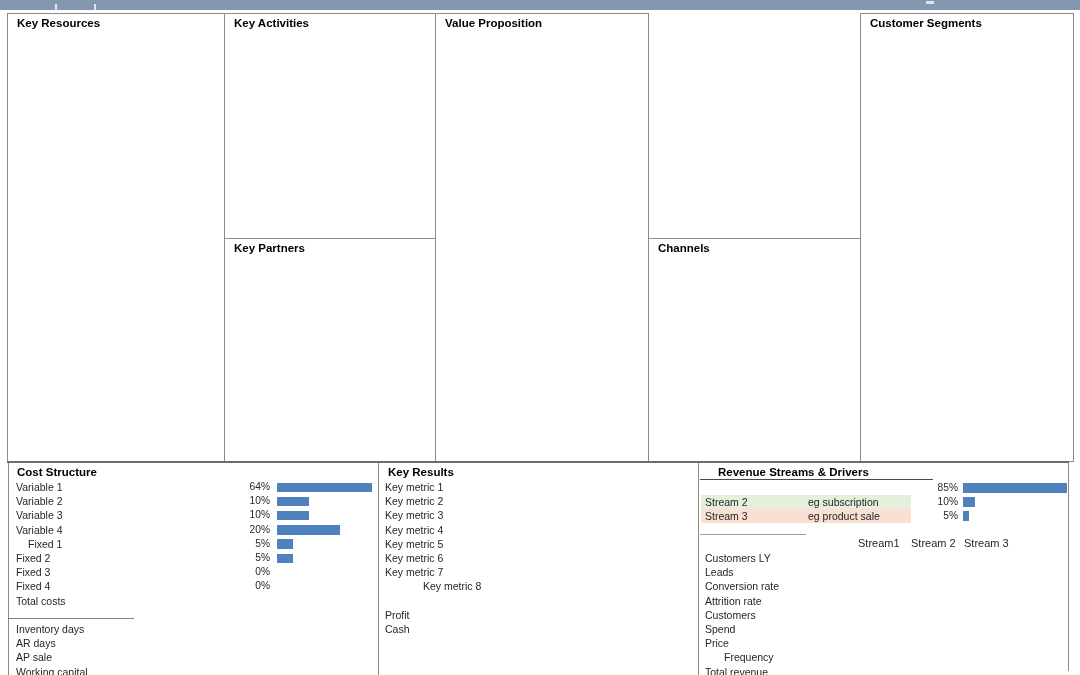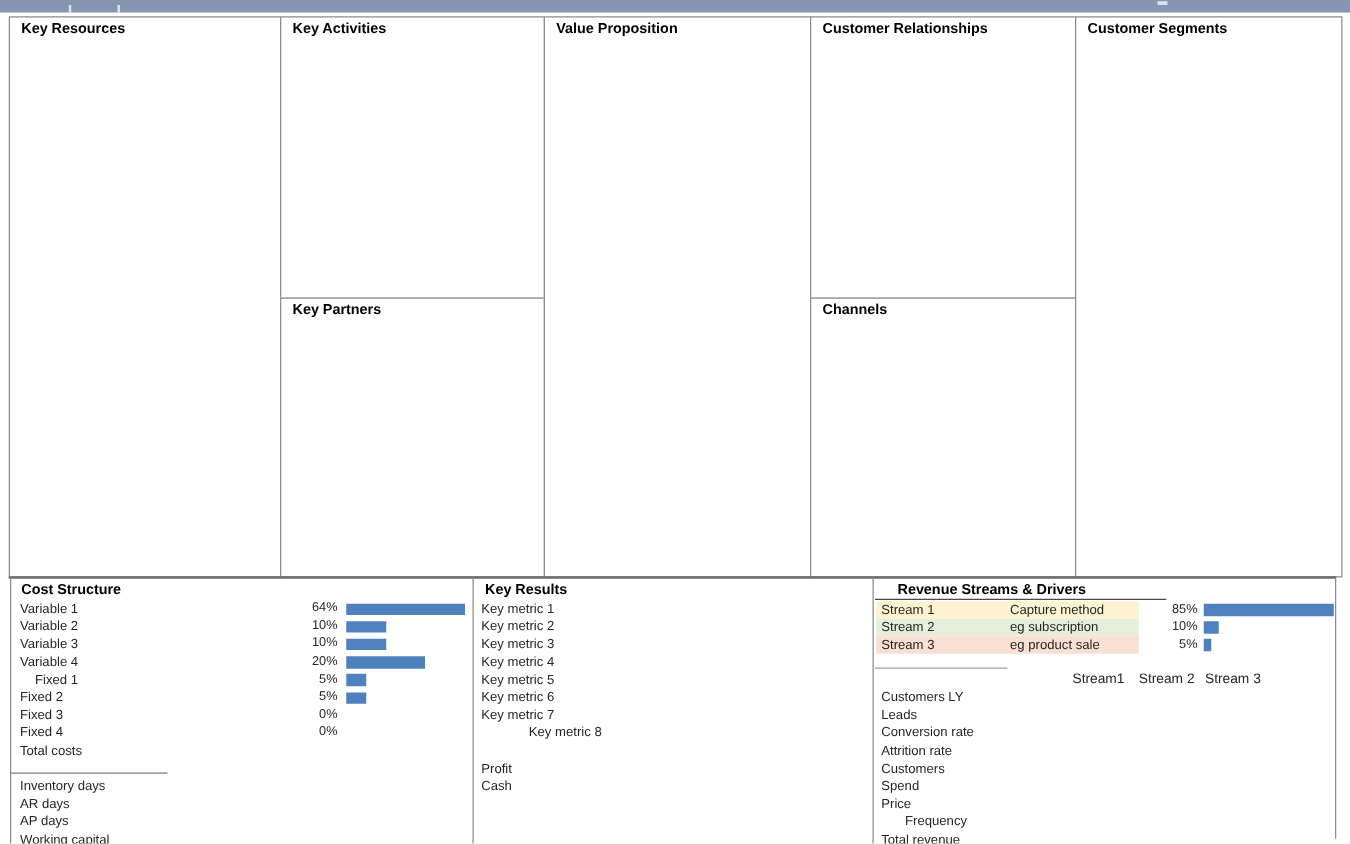--- a/index.html
+++ b/index.html
@@ -39,23 +39,20 @@
   </div>
 
   <div class="panel" style="left:224px;top:238px;width:212px;height:224px;">
     <div class="panel-hdr">Key Partners</div>
   </div>
 
   <div class="panel" style="left:435px;top:13px;width:214px;height:449px;">
     <div class="panel-hdr">Value Proposition</div>
   </div>
 
-  <div class="panel" style="left:648px;top:13px;width:213px;height:226px;">
-    <div class="panel-hdr">Customer Relationships</div>
-  </div>
 
   <div class="panel" style="left:648px;top:238px;width:213px;height:224px;">
     <div class="panel-hdr">Channels</div>
   </div>
 
   <div class="panel" style="left:860px;top:13px;width:214px;height:449px;">
     <div class="panel-hdr">Customer Segments</div>
   </div>
 
   <div class="hline" style="left:7px;top:461px;width:1062px;height:2px;"></div>
@@ -98,43 +95,39 @@
     <div class="row" style="left:16px;top:579.4px;">Fixed 4</div>
     <div class="pct" style="left:230px;top:579.4px;">0%</div>
 
     <div class="row" style="left:16px;top:593.6px;">Total costs</div>
   </div>
 
   <div class="rule" style="left:8px;top:618px;width:126px;"></div>
 
   <div class="row" style="left:16px;top:622px;">Inventory days</div>
   <div class="row" style="left:16px;top:636.2px;">AR days</div>
-  <div class="row" style="left:16px;top:650.4px;">AP days</div>
+  <div class="row" style="left:16px;top:650.4px;">AP sale</div>
   <div class="row" style="left:16px;top:664.6px;">Working capital</div>
 
   <div class="sec-hdr" style="left:388px;top:466px;">Key Results</div>
 
   <div class="row" style="left:385px;top:480px;">Key metric 1</div>
   <div class="row" style="left:385px;top:494.2px;">Key metric 2</div>
   <div class="row" style="left:385px;top:508.4px;">Key metric 3</div>
   <div class="row" style="left:385px;top:522.6px;">Key metric 4</div>
   <div class="row" style="left:385px;top:536.8px;">Key metric 5</div>
   <div class="row" style="left:385px;top:551px;">Key metric 6</div>
   <div class="row" style="left:385px;top:565.2px;">Key metric 7</div>
   <div class="row" style="left:385px;top:579.4px;padding-left:38px;">Key metric 8</div>
   <div class="row" style="left:385px;top:607.8px;">Profit</div>
   <div class="row" style="left:385px;top:622px;">Cash</div>
 
   <div class="sec-hdr" style="left:706px;top:466px;padding-left:12px;">Revenue Streams &amp; Drivers</div>
   <div style="position:absolute;left:700px;top:478.5px;width:233px;height:0;border-top:1.5px solid #4a4a4a;"></div>
 
-  <div class="stream-bg" style="top: 480.5px; background: rgb(253, 243, 209);">
-    <span class="row" style="left:4px;top:0;">Stream 1</span>
-    <span class="row" style="left:107px;top:0;">Capture method</span>
-  </div>
   <div class="stream-bg" style="top: 494.7px; background: rgb(228, 239, 220);">
     <span class="row" style="left:4px;top:0;">Stream 2</span>
     <span class="row" style="left:107px;top:0;">eg subscription</span>
   </div>
   <div class="stream-bg" style="top: 508.9px; background: rgb(250, 223, 211);">
     <span class="row" style="left:4px;top:0;">Stream 3</span>
     <span class="row" style="left:107px;top:0;">eg product sale</span>
   </div>
 
   <div>

